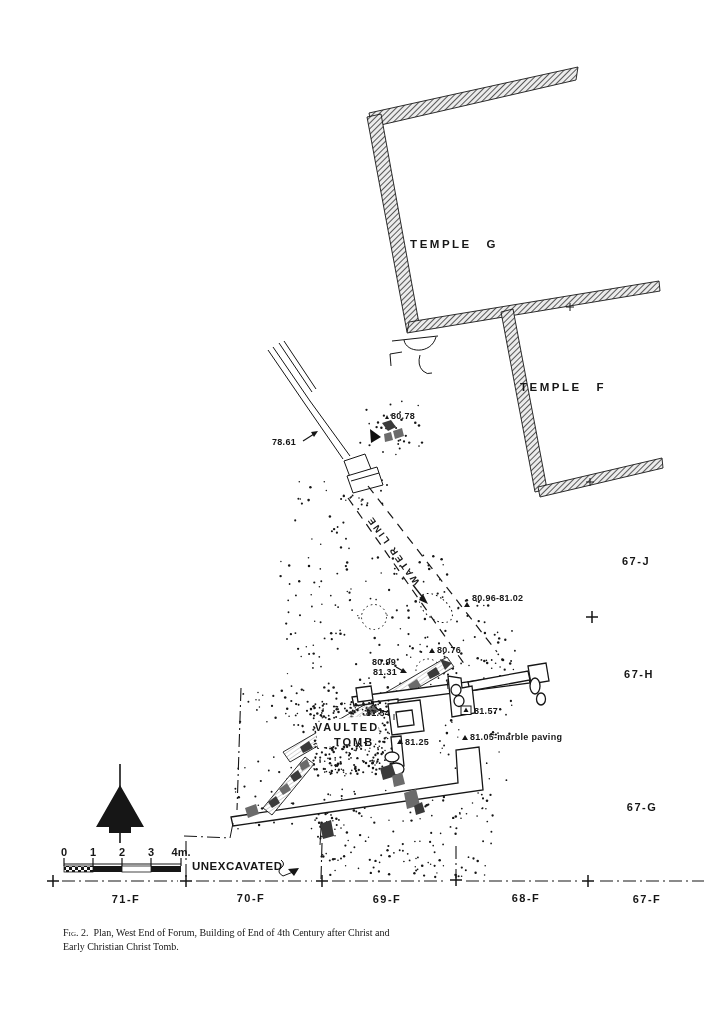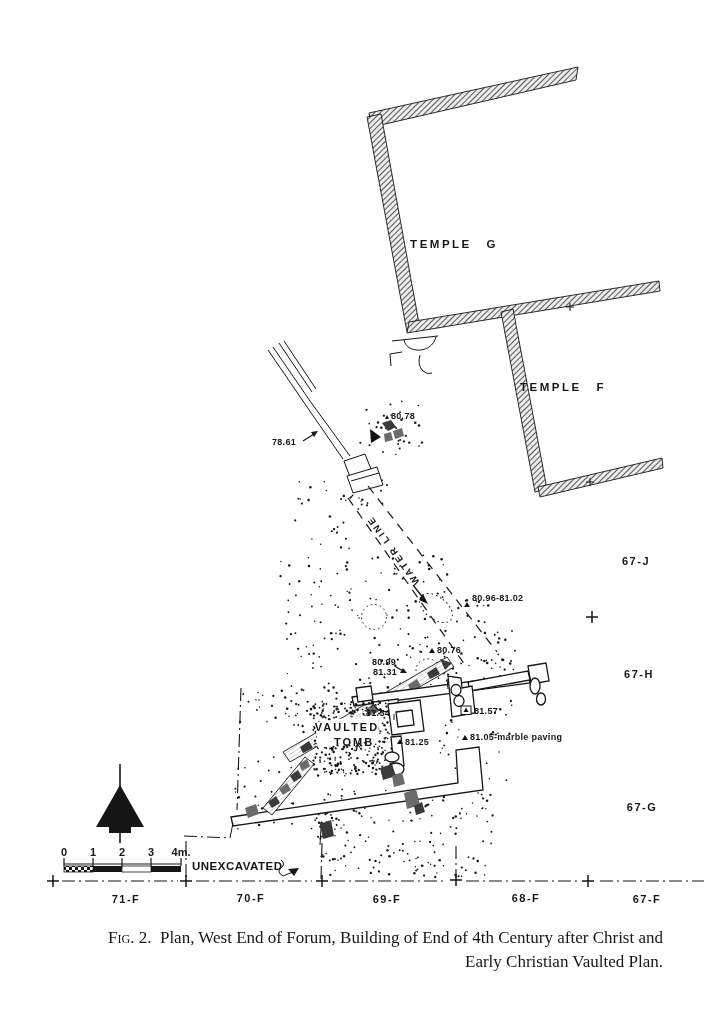--- a/index.html
+++ b/index.html
@@ -21,22 +21,22 @@
   text{fill:#161616;}
   .lbl-temple{font-size:11.5px;font-weight:bold;letter-spacing:2.5px;word-spacing:9px;}
   .lbl-grid{font-size:11px;font-weight:bold;letter-spacing:1.5px;}
   .lbl-elev{font-size:9px;font-weight:bold;letter-spacing:0.3px;}
   .lbl-tomb{font-size:11px;font-weight:bold;letter-spacing:2px;}
   .lbl-unex{font-size:11.5px;font-weight:bold;letter-spacing:0.5px;}
   .lbl-scale{font-size:11px;font-weight:bold;}
   .lbl-water{font-size:9.5px;font-weight:bold;letter-spacing:2.5px;}
   .caption{
     position:absolute;left:50%;transform:translateX(-50%);
-    top:926px;width:600px;text-align:right;
-    font-family:"Liberation Serif",serif;font-size:17px;line-height:1.4;color:#161616;
+    top:926px;width:600px;text-align:left;
+    font-family:"Liberation Serif",serif;font-size:10px;line-height:1.4;color:#161616;
   }
   .smallcaps{font-variant:small-caps;}
 </style>
 </head>
 <body>
 
 <svg width="726" height="1024" viewBox="0 0 726 1024">
   <defs>
     <pattern id="hatch" width="4" height="4" patternUnits="userSpaceOnUse" patternTransform="rotate(45)">
       <rect width="4" height="4" fill="#ececec"></rect>
@@ -1207,14 +1207,14 @@
 
   <text class="lbl-grid" x="126" y="903" text-anchor="middle">71-F</text>
   <text class="lbl-grid" x="251" y="902" text-anchor="middle">70-F</text>
   <text class="lbl-grid" x="387" y="903" text-anchor="middle">69-F</text>
   <text class="lbl-grid" x="526" y="902" text-anchor="middle">68-F</text>
   <text class="lbl-grid" x="647" y="903" text-anchor="middle">67-F</text>
 </svg>
 
 <div class="caption">
   <div><span class="smallcaps">Fig. 2.</span>&nbsp;&nbsp;<span>Plan, West End of Forum, Building of End of 4th Century after Christ and</span></div>
-  <div><span>Early Christian Vaulted Plan.</span></div>
+  <div><span>Early Christian Christ Tomb.</span></div>
 </div>
 
 </body></html>

